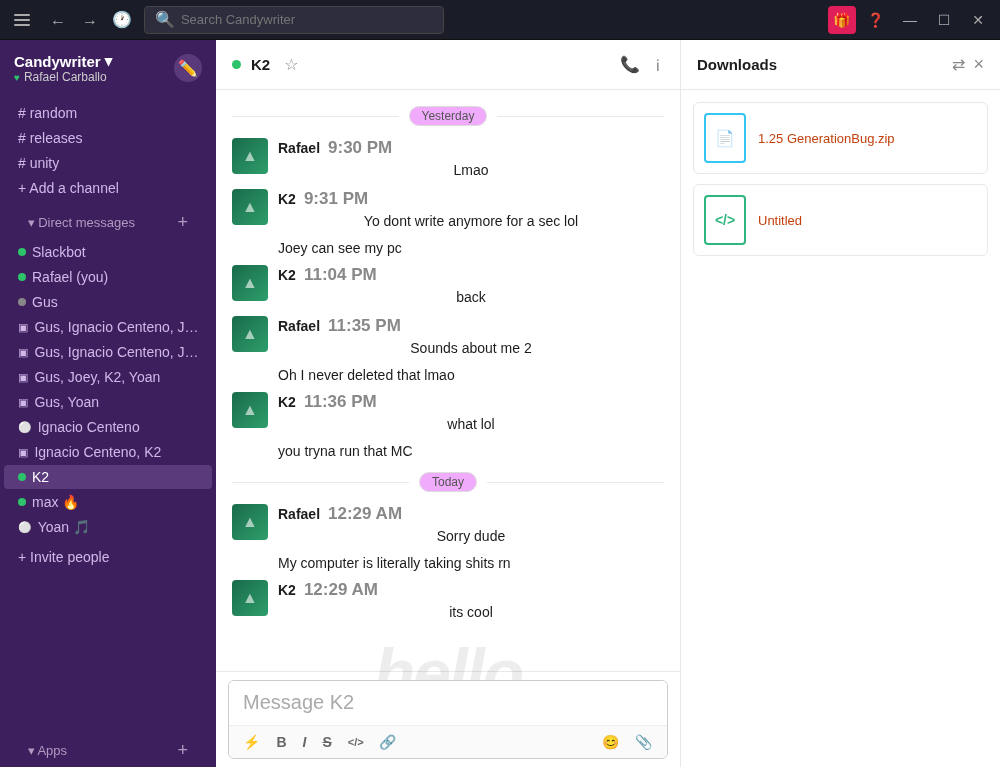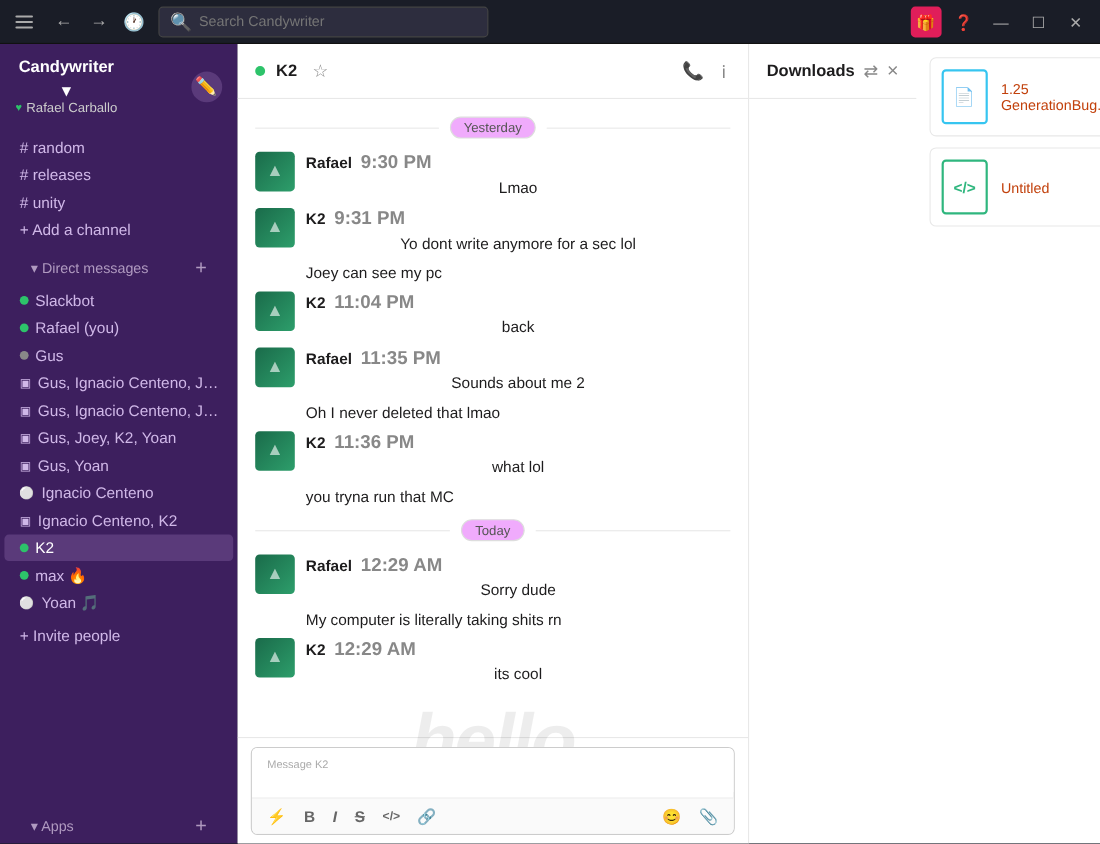--- a/index.html
+++ b/index.html
@@ -50,21 +50,21 @@
     .sidebar::-webkit-scrollbar { width: 4px; }
     .sidebar::-webkit-scrollbar-thumb { background: #5a3a7a; border-radius: 2px; }
 
     .workspace-header {
       padding: 12px 14px;
       display: flex;
       align-items: center;
       justify-content: space-between;
       cursor: pointer;
     }
-    .workspace-name { font-weight: 700; font-size: 15px; color: #fff; display: flex; align-items: center; gap: 4px; flex-direction: column; }
+    .workspace-name { font-weight: 700; font-size: 15px; color: #fff; display: flex; align-items: center; gap: 4px; }
     .workspace-user { font-size: 12px; color: #ccc; display: flex; align-items: center; gap: 4px; }
     .edit-btn { width: 28px; height: 28px; background: #5a3a7a; border-radius: 50%; display: flex; align-items: center; justify-content: center; cursor: pointer; }
 
     .sidebar-section { padding: 4px 0; }
     .sidebar-item {
       padding: 4px 14px;
       font-size: 14px;
       color: #d0b8e8;
       cursor: pointer;
       display: flex;
@@ -180,21 +180,21 @@
     .message-input-wrapper {
       border: 1px solid #ccc;
       border-radius: 6px;
       overflow: hidden;
     }
     .message-input {
       width: 100%;
       padding: 10px 14px;
       border: none;
       outline: none;
-      font-size: 10px;
+      font-size: 20px;
       color: #1d4ed8;
       resize: none;
       height: 40px;
       font-family: inherit;
     }
     .message-input::placeholder { color: #aaa; }
     .input-toolbar {
       display: flex;
       align-items: center;
       padding: 4px 8px;
@@ -206,21 +206,21 @@
       background: none; border: none; cursor: pointer; color: #666;
       font-size: 14px; padding: 4px 6px; border-radius: 4px; font-weight: 700;
     }
 
     
     .downloads-panel {
       width: 320px;
       background: #fff;
       border-left: 1px solid #e8e8e8;
       display: flex;
-      flex-direction: row;
+      flex-direction: column;
       flex-shrink: 0;
     }
     .downloads-header {
       height: 50px;
       display: flex;
       align-items: center;
       padding: 0 16px;
       border-bottom: 1px solid #e8e8e8;
       gap: 8px;
     }

